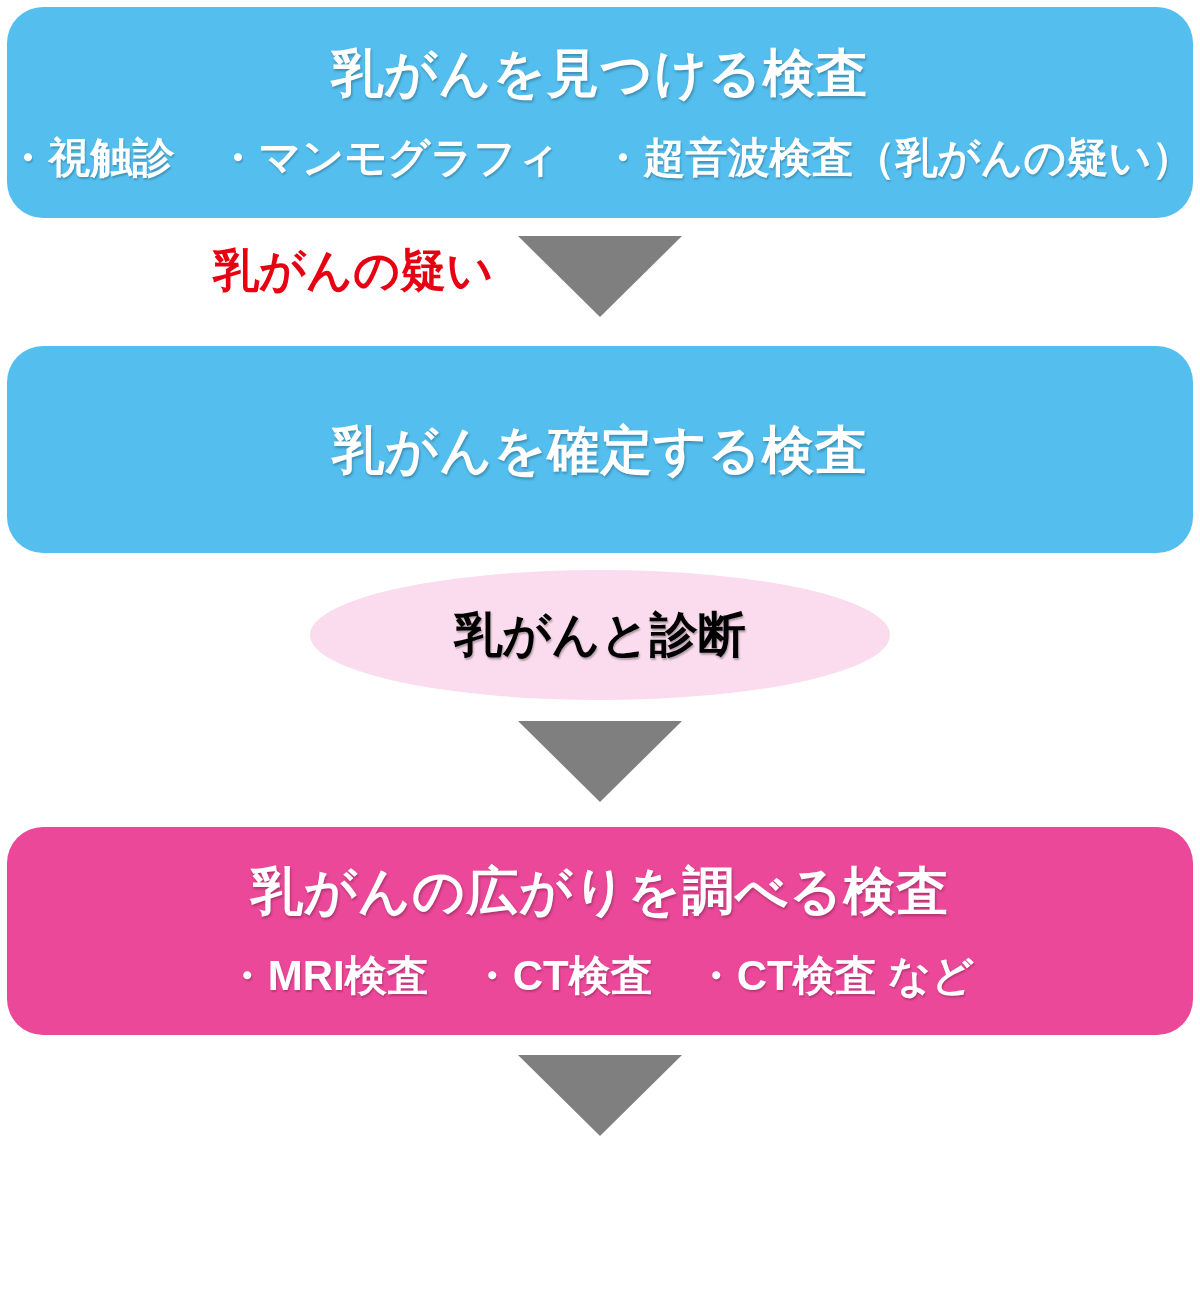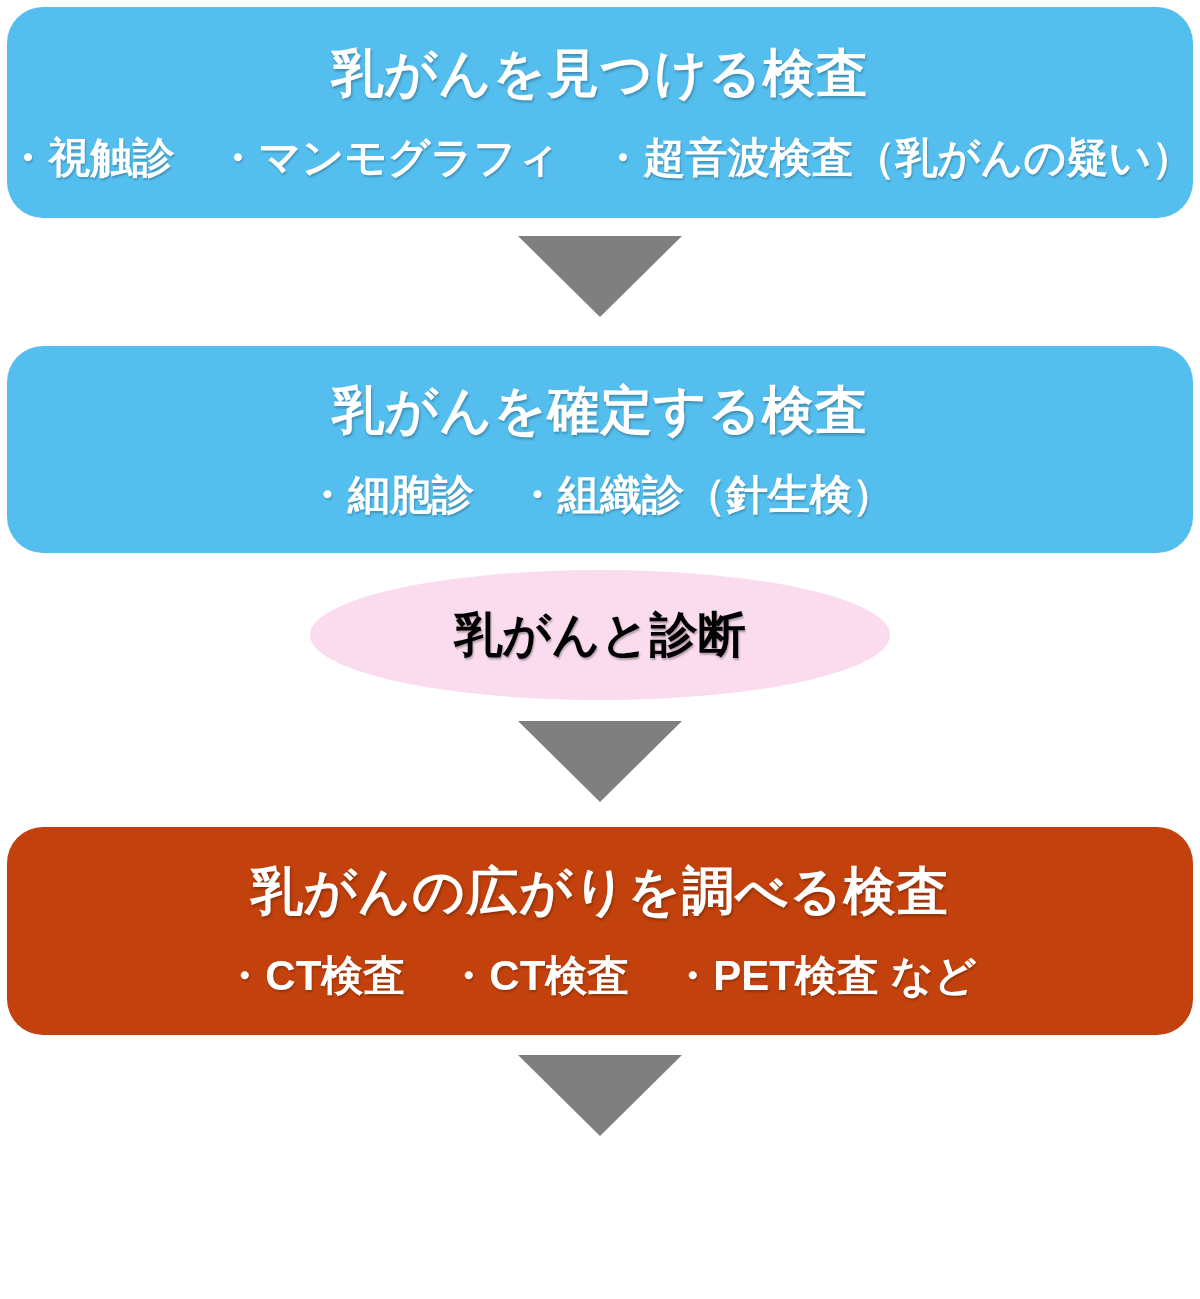--- a/index.html
+++ b/index.html
@@ -24,21 +24,21 @@
     display: flex;
     flex-direction: column;
     align-items: center;
     justify-content: center;
     gap: 38px;
     text-align: center;
     color: #ffffff;
     box-sizing: border-box;
   }
   .box-blue   { background: #54BFEF; }
-  .box-purple { background: #c2410c; }
+  .box-purple { background: #ec4899; }
   #box-find   { top: 7px;   height: 211px; }
   #box-confirm{ top: 346px; height: 207px; }
   #box-spread { top: 827px; height: 208px; }
   .flow-box .box-title {
     font-size: 52px;
     font-weight: 700;
     line-height: 1;
     letter-spacing: 1px;
     text-shadow: 1px 2px 3px rgba(0,0,0,0.28);
     white-space: nowrap;
@@ -97,34 +97,34 @@
 </head>
 <body>
 
 <div class="canvas">
 
   <div class="flow-box box-blue" id="box-find">
     <div class="box-title">乳がんを見つける検査</div>
     <div class="box-items">・視触診　・マンモグラフィ　・超音波検査（乳がんの疑い）</div>
   </div>
 
+  <div class="red-label">乳がんの疑い</div>
   <div class="down-arrow" id="arrow-1"></div>
 
   <div class="flow-box box-blue" id="box-confirm">
     <div class="box-title">乳がんを確定する検査</div>
-    <div class="box-items">・細胞診　・組織診（針生検）</div>
   </div>
 
   <div class="result-ellipse" id="ellipse-diagnosis">
     <span>乳がんと診断</span>
   </div>
 
   <div class="down-arrow" id="arrow-2"></div>
 
   <div class="flow-box box-purple" id="box-spread">
     <div class="box-title">乳がんの広がりを調べる検査</div>
-    <div class="box-items">・CT検査　・CT検査　・PET検査 など</div>
+    <div class="box-items">・MRI検査　・CT検査　・CT検査 など</div>
   </div>
 
   <div class="down-arrow" id="arrow-3"></div>
 
 
 </div>
 
 </body></html>

